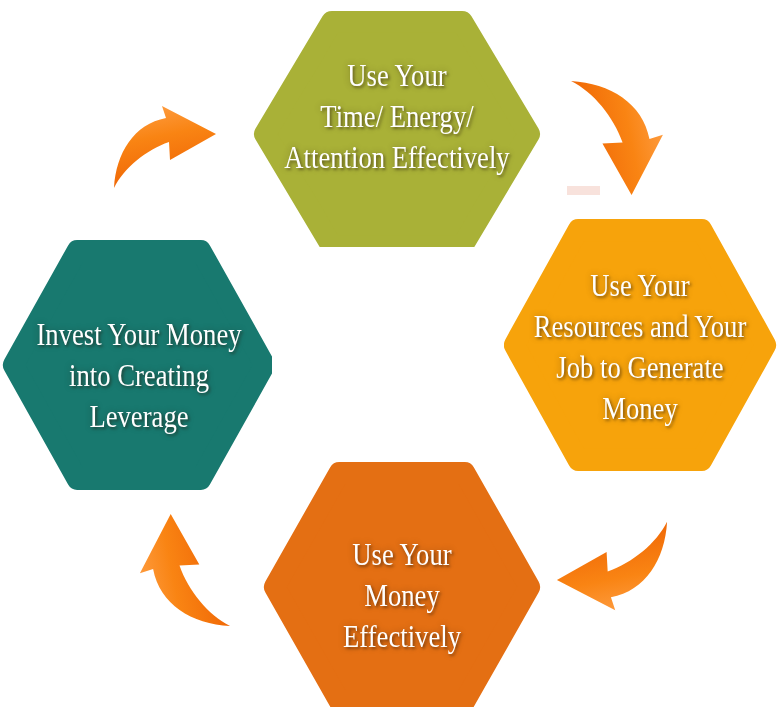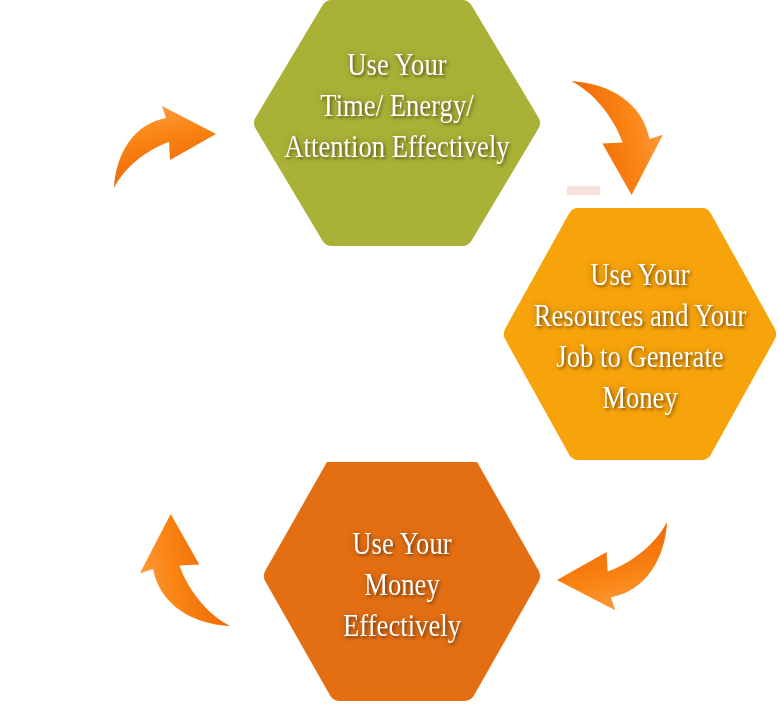--- a/index.html
+++ b/index.html
@@ -11,21 +11,21 @@
     position: relative;
     width: 779px;
     height: 707px;
     overflow: hidden;
     background: #ffffff;
     font-family: "Liberation Serif", "DejaVu Serif", serif;
   }
   .defs-svg { position: absolute; width: 0; height: 0; }
 
   
-  .hex { position: absolute; }
+  .hex { position: absolute; margin-top: 11px; }
   .hex svg.hex-shape {
     position: absolute;
     left: 0; top: 0;
     width: 100%; height: 100%;
     display: block;
   }
   .hex-top    { left: 252px; top:   0px; width: 290px; height: 246px; }
   .hex-right  { left: 502px; top: 208px; width: 276px; height: 252px; }
   .hex-bottom { left: 262px; top: 451px; width: 280px; height: 250px; }
   .hex-left   { left:   1px; top: 229px; width: 276px; height: 250px; }
@@ -127,20 +127,30 @@
     <svg class="hex-shape" viewBox="0 0 290 250" preserveAspectRatio="none">
       <use href="#hexShape" fill="#E46F13" stroke="#E46F13"></use>
     </svg>
     <div class="hex-label">
       <div>Use Your</div>
       <div>Money</div>
       <div>Effectively</div>
     </div>
   </div>
 
+  <div class="hex hex-left">
+    <svg class="hex-shape" viewBox="0 0 290 250" preserveAspectRatio="none">
+      <use href="#hexShape" fill="#18796F" stroke="#18796F"></use>
+    </svg>
+    <div class="hex-label">
+      <div>Invest Your Money</div>
+      <div>into Creating</div>
+      <div>Leverage</div>
+    </div>
+  </div>
 
   <div class="smudge"></div>
 
   <div class="center-square"></div>
 
   <svg class="arrow arrow-tl" viewBox="0 0 106 82">
     <use href="#arrowShape"></use>
   </svg>
   <svg class="arrow arrow-tr" viewBox="0 0 106 82">
     <use href="#arrowShape"></use>

